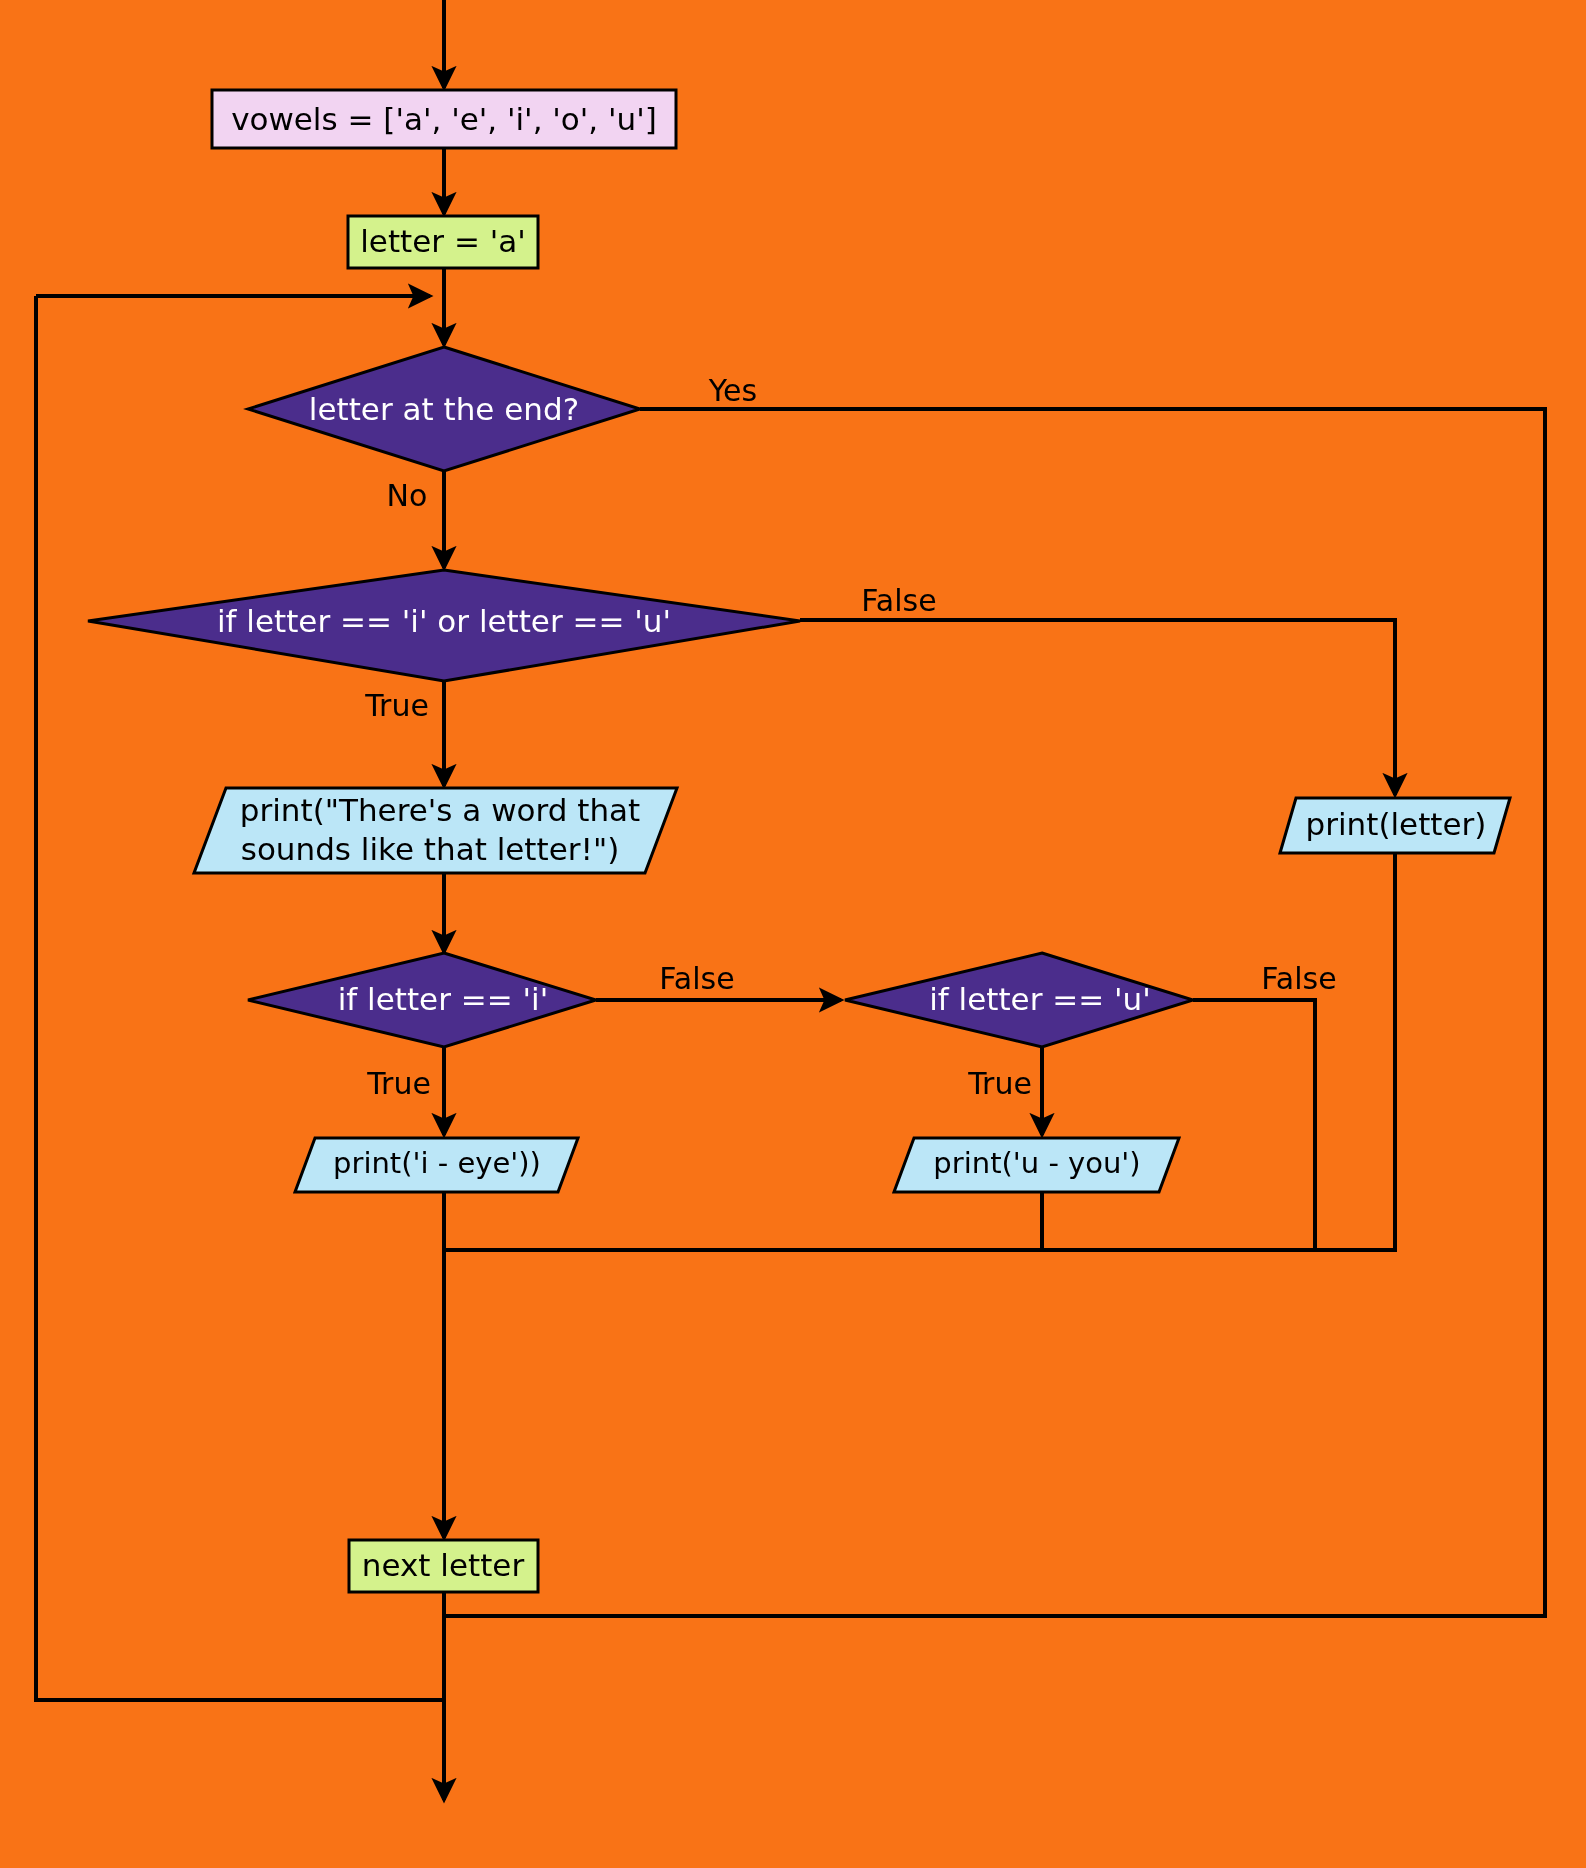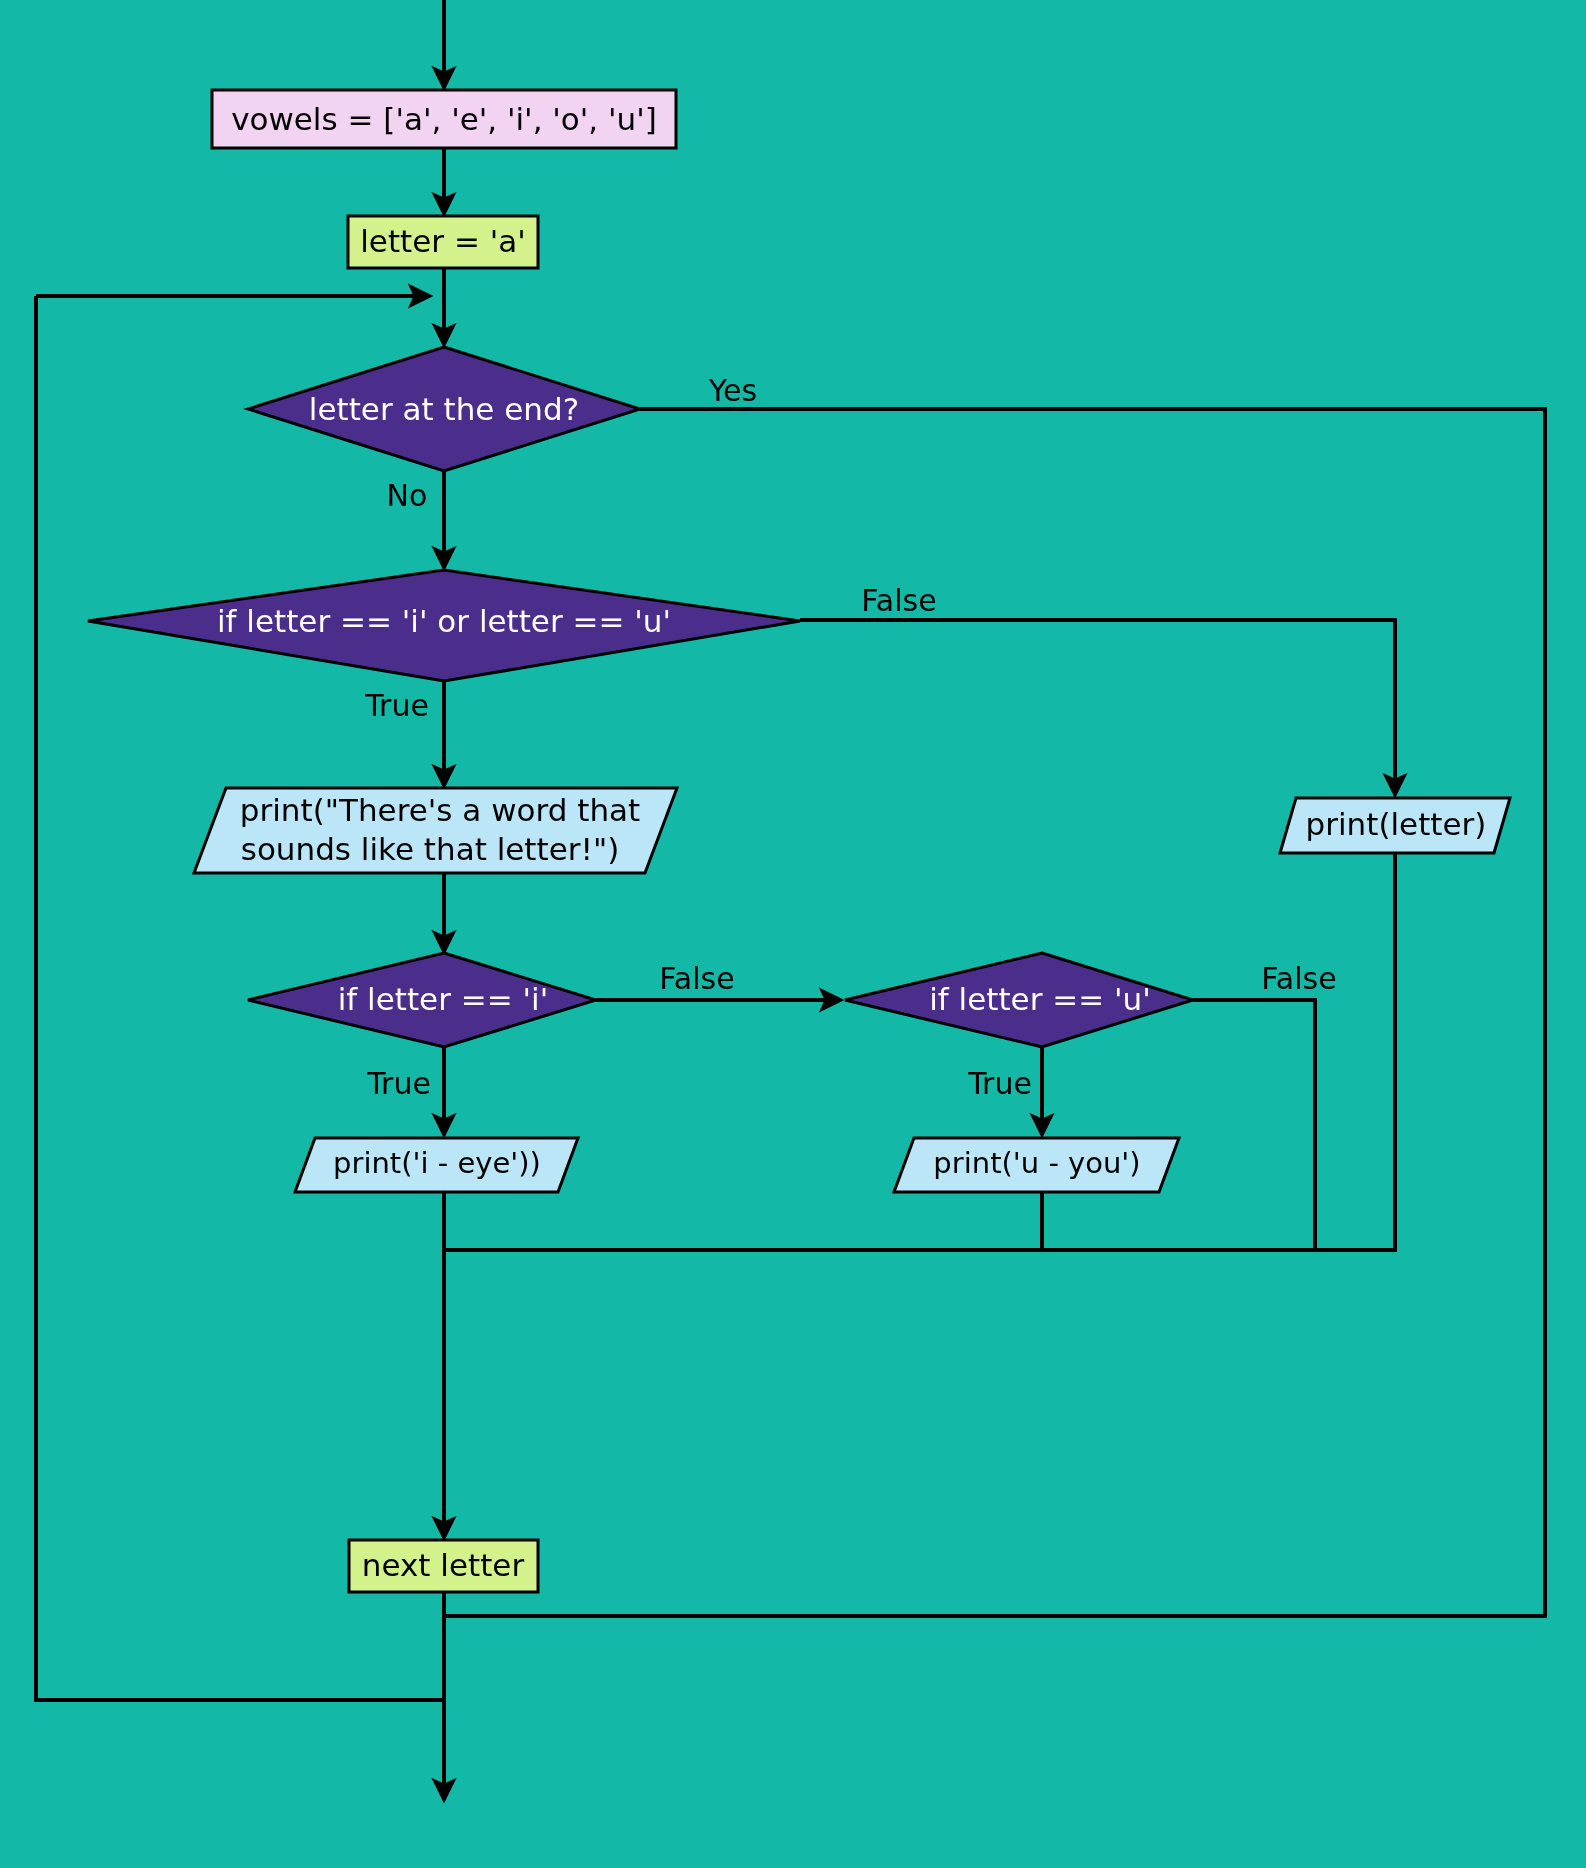--- a/index.html
+++ b/index.html
@@ -7,21 +7,21 @@
     padding: 0;
     background: #ffffff;
   }
   body {
     font-family: "DejaVu Sans", sans-serif;
   }
   #flowchart-root {
     position: relative;
     width: 1586px;
     height: 1868px;
-    background: #14b8a6;
+    background: #f97316;
     overflow: hidden;
     text-align: center;
   }
   svg#flow-svg {
     display: block;
     width: 1586px;
     height: 1868px;
   }
   .node-text {
     font-family: "DejaVu Sans", sans-serif;

